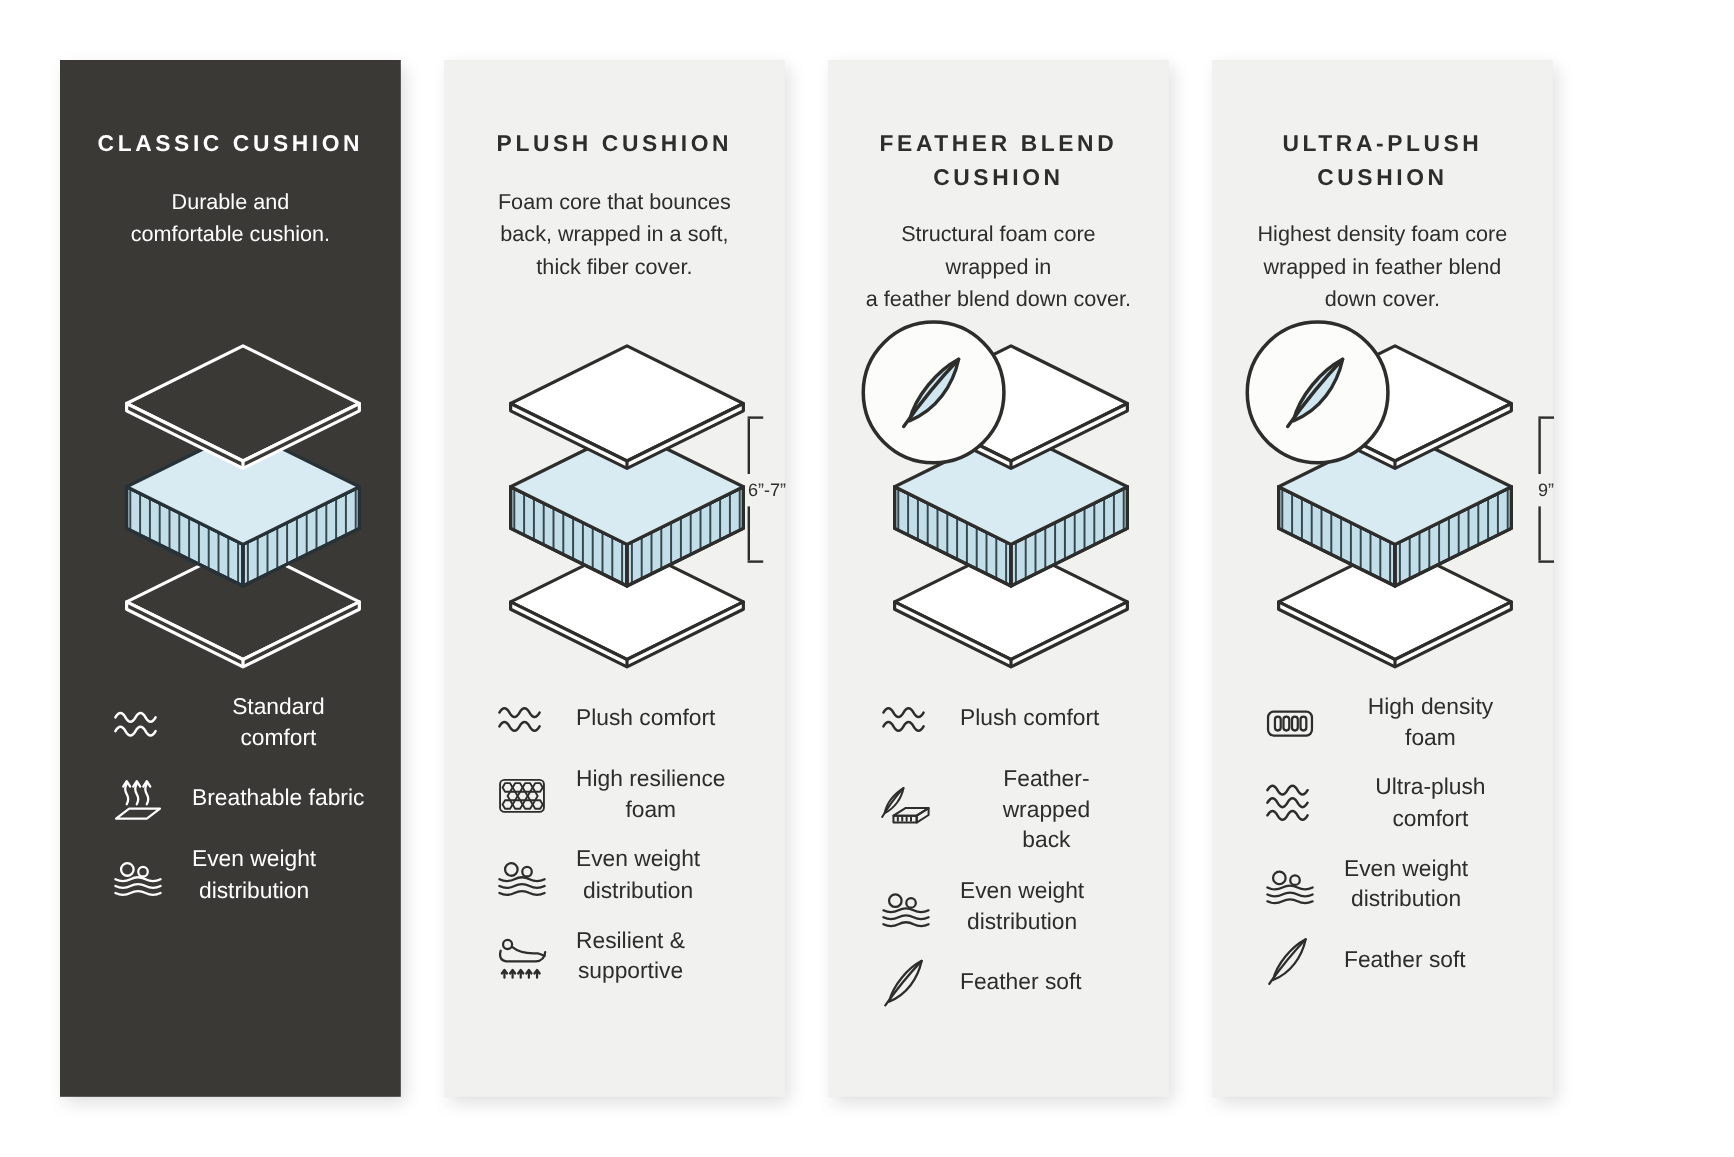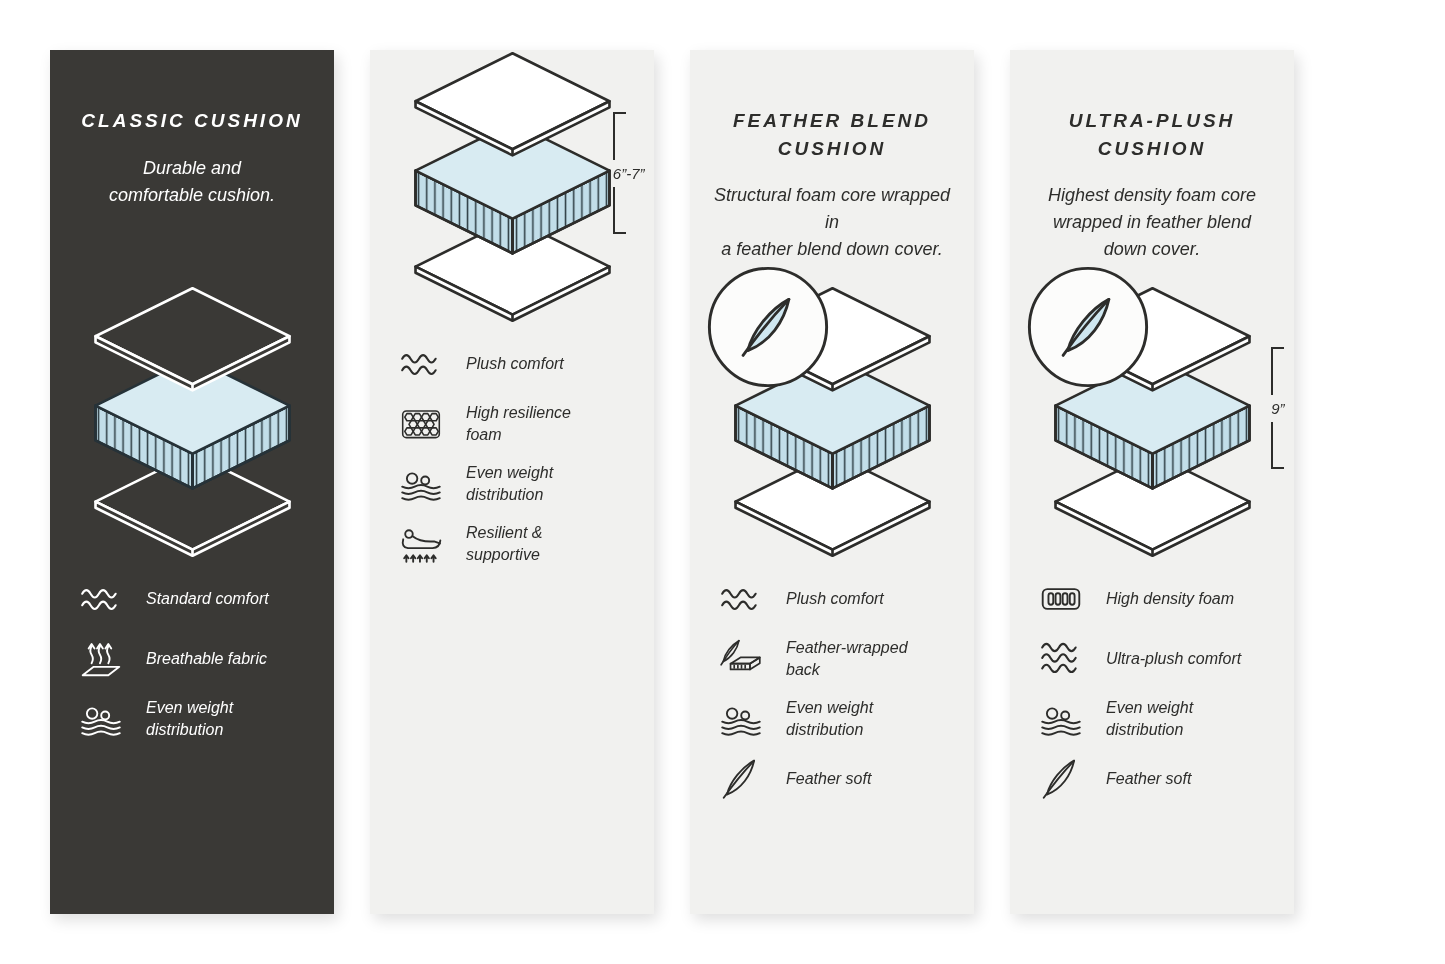--- a/index.html
+++ b/index.html
@@ -8,23 +8,22 @@
     width: 1445px; height: 964px;
     background: #ffffff;
     font-family: "Liberation Sans", "DejaVu Sans", sans-serif;
     color: #2d2d2b;
     overflow: hidden;
   }
   .panels { display: flex; gap: 36px; padding: 50px; }
   .panel {
     width: 284px; height: 864px;
     position: relative;
-    padding: 0 16px;
+    padding: 0 30px;
     box-shadow: 4px 6px 14px rgba(0,0,0,0.13);
-    font-style: italic;
   }
   .panel-dark {
     background: #3a3936; color: #ffffff;
     --line: #ffffff; --cover-fill: #3a3936;
     --foam-top: #d8ebf2; --foam-side: #c2dee9; --foam-line: #263238;
   }
   .panel-light {
     background: #f1f1ef; color: #2d2d2b;
     --line: #2d2d2b; --cover-fill: #ffffff;
     --foam-top: #d8ebf2; --foam-side: #c2dee9; --foam-line: #2d2d2b;
@@ -47,21 +46,21 @@
     position: absolute; right: -10px; top: 62px; height: 122px;
     display: flex; flex-direction: column; align-items: flex-start;
   }
   .mcap { width: 13px; height: 2px; background: currentColor; }
   .mseg { width: 2px; flex: 1; background: currentColor; }
   .mlabel { font-size: 15px; line-height: 1; padding: 6px 0; white-space: nowrap; }
   .features { list-style: none; margin: 10px 0 0; padding: 0 0 0 12px; }
   .feature { display: flex; align-items: center; min-height: 44px; margin-bottom: 16px; }
   .ficon { width: 46px; height: 42px; flex: none; }
   .ficon svg { width: 100%; height: 100%; display: block; }
-  .flabel { margin-left: 22px; font-size: 16px; line-height: 1.35; white-space: pre-line; }
+  .flabel { margin-left: 22px; font-size: 19px; line-height: 1.35; white-space: pre-line; text-align: center; }
   .defs-svg { position: absolute; width: 0; height: 0; overflow: hidden; }
 </style>
 </head>
 <body>
 
 <svg class="defs-svg" aria-hidden="true">
   <defs>
     <pattern id="hatch" patternUnits="userSpaceOnUse" width="8" height="10">
       <line x1="4" y1="-1" x2="4" y2="11" stroke="#2c3b42" stroke-width="1.5"></line>
     </pattern>
@@ -232,20 +231,26 @@
               <use href="#i-weight"></use>
             </svg>
           </span>
         <span class="flabel">Even weight
 distribution</span>
       </li>
     </ul>
   </section>
 
   <section class="panel panel-light">
+    <header class="panel-header">
+      <h2 class="panel-title">PLUSH CUSHION</h2>
+      <p class="panel-desc">Foam core that bounces
+back, wrapped in a soft,
+thick fiber cover.</p>
+    </header>
     <div class="diagram">
       <svg class="cushion-svg" viewBox="0 0 240 270">
           <use href="#cushion-shape"></use>
         </svg>
       <div class="measure">
         <span class="mcap"></span>
         <span class="mseg"></span>
         <span class="mlabel">6”-7”</span>
         <span class="mseg"></span>
         <span class="mcap"></span>

